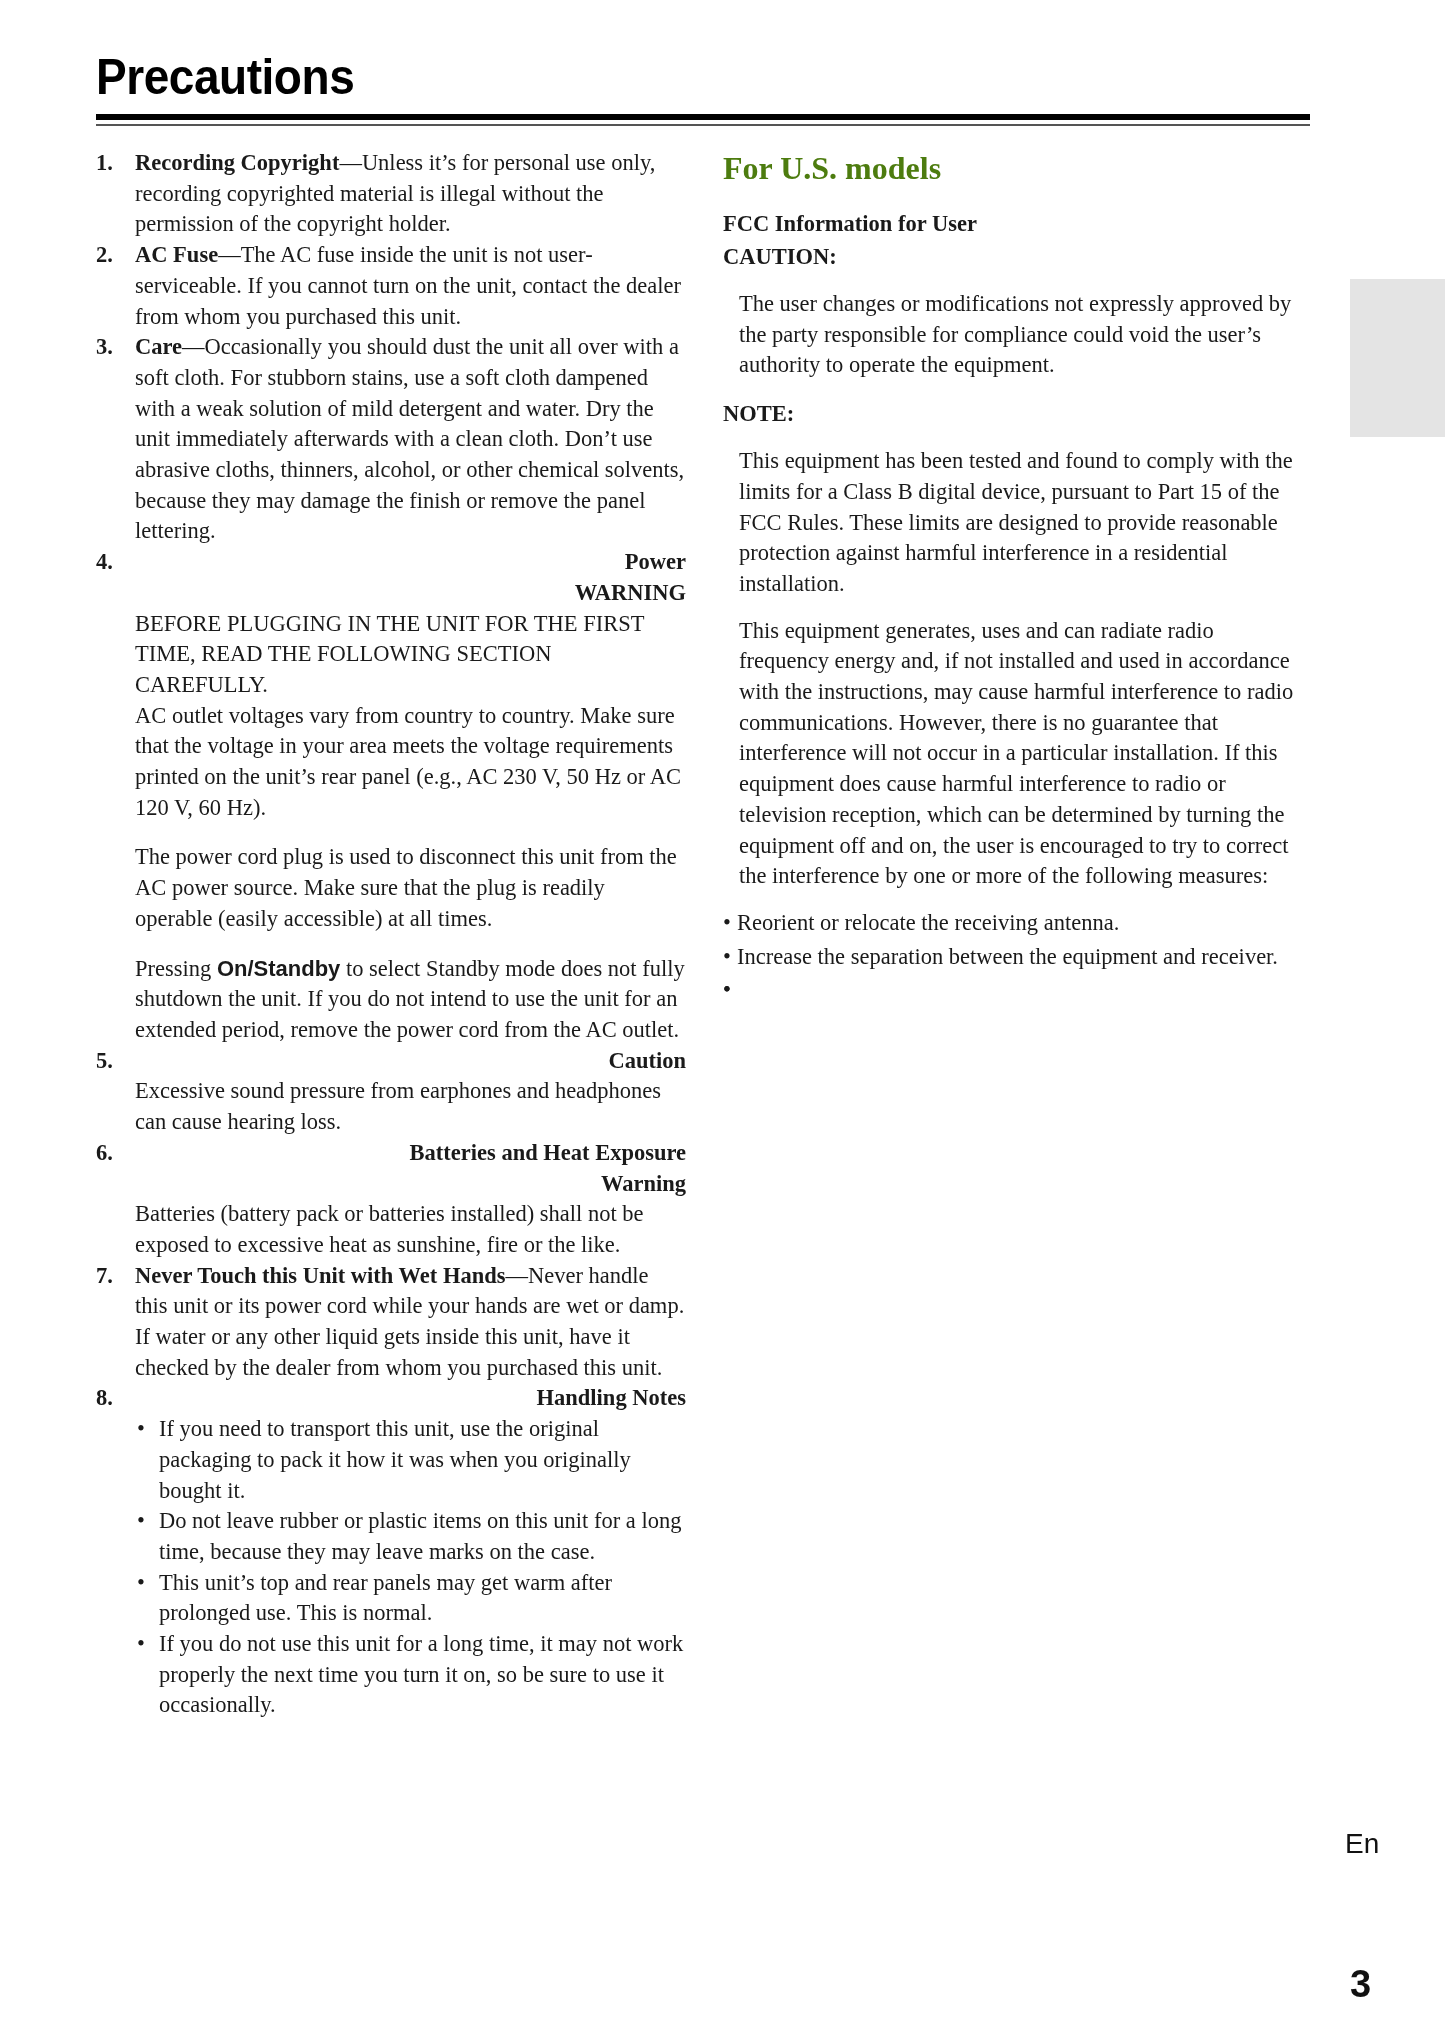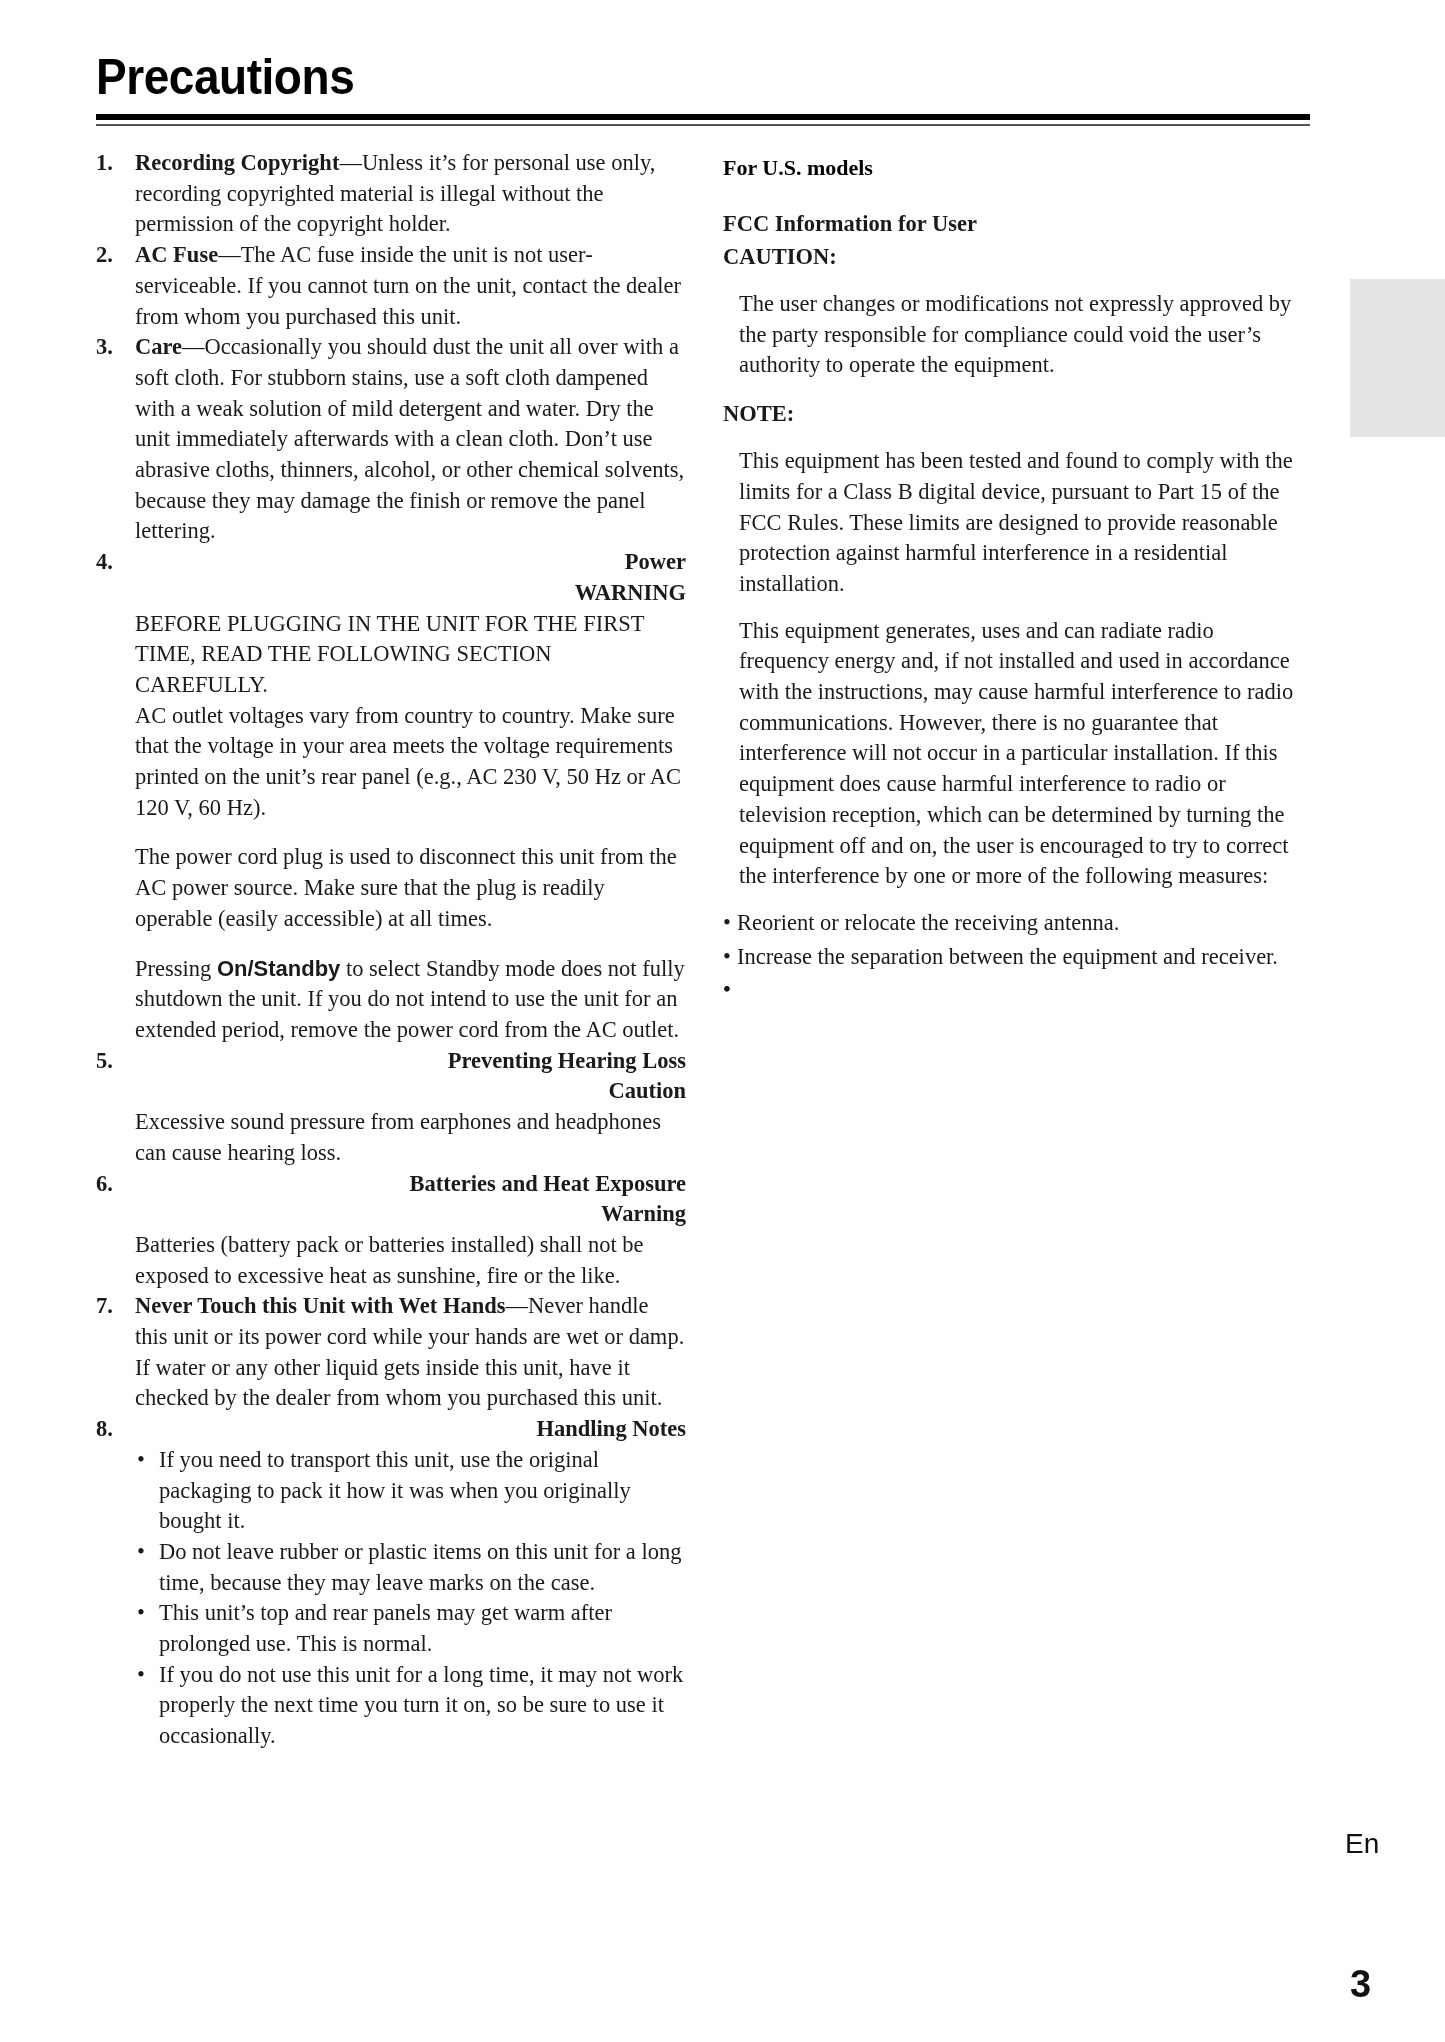--- a/index.html
+++ b/index.html
@@ -24,21 +24,21 @@
   .item { position: relative; padding-left: 39px; }
   .item-num { position: absolute; left: 0; top: 0; font-weight: bold; }
   .b { font-weight: bold; text-align: right; }
   .sans-b { font-family: "Liberation Sans", sans-serif; font-weight: bold; font-size: 22px; }
   .para { margin: 0; }
   .para.gap { margin-top: 19px; }
   .sub-bullets { margin: 0; padding: 0; list-style: none; }
   .sub-bullets li { position: relative; padding-left: 24px; }
   .sub-bullets li .dot { position: absolute; left: 2px; top: 0; }
 
-  .rc-title { font-weight: bold; font-size: 22px; line-height: 40px; margin: 0 0 2px 0; color: #000000; }
+  .rc-title { font-weight: bold; font-size: 32px; line-height: 40px; margin: 0 0 2px 0; color: #4d7c0f; }
   .rc-sub { font-weight: bold; line-height: 33px; margin-top: 19px; }
   .rc-label { font-weight: bold; line-height: 33px; }
   .rc-para { margin: 16px; }
   .rc-gap { margin-top: 16px; }
   .rc-bullets { margin: 4px 0 0 0; padding: 0; list-style: none; }
   .rc-bullets li { position: relative; padding-left: 14px; margin-bottom: 3px; }
   .rc-bullets li .dot { position: absolute; left: 0; top: 0; }
 
   .footer-lang { position: absolute; left: 1345px; top: 1828px; font-family: "Liberation Sans", sans-serif; font-size: 28px; color: #111; }
   .footer-page { position: absolute; left: 1350px; top: 1963px; font-family: "Liberation Sans", sans-serif; font-weight: bold; font-size: 38px; color: #111; }
@@ -68,21 +68,20 @@
     <span class="item-num">4.</span>
     <div class="b">Power</div>
     <div class="b">WARNING</div>
     <p class="para">BEFORE PLUGGING IN THE UNIT FOR THE FIRST TIME, READ THE FOLLOWING SECTION CAREFULLY.</p>
     <p class="para">AC outlet voltages vary from country to country. Make sure that the voltage in your area meets the voltage requirements printed on the unit’s rear panel (e.g., AC 230 V, 50 Hz or AC 120 V, 60 Hz).</p>
     <p class="para gap">The power cord plug is used to disconnect this unit from the AC power source. Make sure that the plug is readily operable (easily accessible) at all times.</p>
     <p class="para gap"><span>Pressing </span><span class="sans-b">On/Standby</span><span> to select Standby mode does not fully shutdown the unit. If you do not intend to use the unit for an extended period, remove the power cord from the AC outlet.</span></p>
   </div>
   <div class="item">
     <span class="item-num">5.</span>
-    <div class="b">Preventing Hearing Loss</div>
     <div class="b">Caution</div>
     <div>Excessive sound pressure from earphones and headphones can cause hearing loss.</div>
   </div>
   <div class="item">
     <span class="item-num">6.</span>
     <div class="b">Batteries and Heat Exposure</div>
     <div class="b">Warning</div>
     <div>Batteries (battery pack or batteries installed) shall not be exposed to excessive heat as sunshine, fire or the like.</div>
   </div>
   <div class="item">

